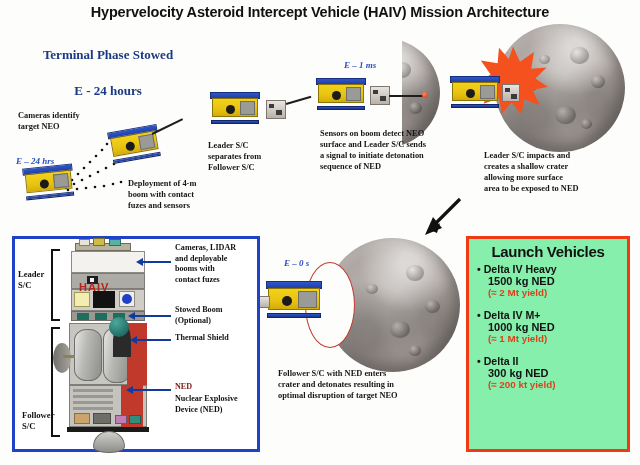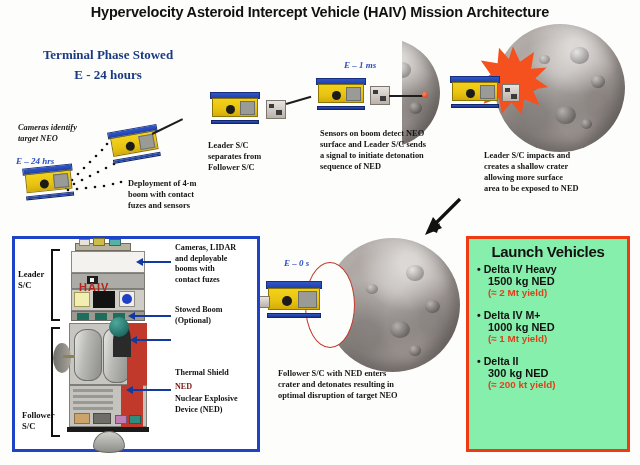--- a/index.html
+++ b/index.html
@@ -203,23 +203,23 @@
   <div class="ast" style="left:325px;top:238px;width:135px;height:134px;">
     <div class="pit" style="left:60%;top:20%;width:13%;height:12%;"></div>
     <div class="pit" style="left:74%;top:46%;width:11%;height:10%;"></div>
     <div class="pit" style="left:48%;top:62%;width:15%;height:13%;"></div>
     <div class="pit" style="left:30%;top:34%;width:9%;height:8%;"></div>
     <div class="pit" style="left:62%;top:80%;width:9%;height:8%;"></div>
   </div>
   <div class="crater" style="left:305px;top:262px;width:48px;height:84px;"></div>
 
   <div class="phase" style="left:18px;top:46px;width:180px;font-size:13px;">Terminal Phase Stowed</div>
-  <div class="phase" style="left:18px;top:66px;width:180px;font-size:13px;">E - 24 hours</div>
-
-  <div class="cap" style="left:18px;top:122px;width:92px;white-space:pre-line;font-style:italic;">Cameras identify
+  <div class="phase" style="left:18px;top:82px;width:180px;font-size:13px;">E - 24 hours</div>
+
+  <div class="cap" style="left:18px;top:110px;width:92px;white-space:pre-line;">Cameras identify
 target NEO</div>
 
   <div class="tlabel" style="left:16px;top:156px;">E – 24 hrs</div>
 
   <div class="fov" style="left:62px;top:132px;width:62px;height:62px;">
     <svg width="62" height="62" aria-hidden="true">
       <g fill="#111">
         <circle cx="4" cy="54" r="1.3"></circle>
           <circle cx="10" cy="48" r="1.3"></circle>
           <circle cx="16" cy="42" r="1.3"></circle>
@@ -410,21 +410,21 @@
     <div class="anncap" style="left:160px;top:4px;width:86px;white-space:pre-line;">Cameras, LIDAR
 and deployable
 booms with
 contact fuzes</div>
 
     <div class="blarrow" style="left:120px;top:76px;width:36px;"></div>
     <div class="anncap" style="left:160px;top:66px;width:86px;white-space:pre-line;">Stowed Boom
 (Optional)</div>
 
     <div class="blarrow" style="left:122px;top:100px;width:34px;"></div>
-    <div class="anncap" style="left:160px;top:94px;width:88px;margin-top:35px;">Thermal Shield</div>
+    <div class="anncap" style="left:160px;top:94px;width:88px;">Thermal Shield</div>
 
     <div class="blarrow" style="left:118px;top:150px;width:38px;"></div>
     <div class="anncap annred" style="left:160px;top:143px;width:60px;">NED</div>
     <div class="anncap" style="left:160px;top:155px;width:86px;white-space:pre-line;">Nuclear Explosive
 Device (NED)</div>
   </div>
 
   <div class="lvbox" style="left:466px;top:236px;width:164px;height:216px;">
     <div class="lvtitle">Launch Vehicles</div>
 

